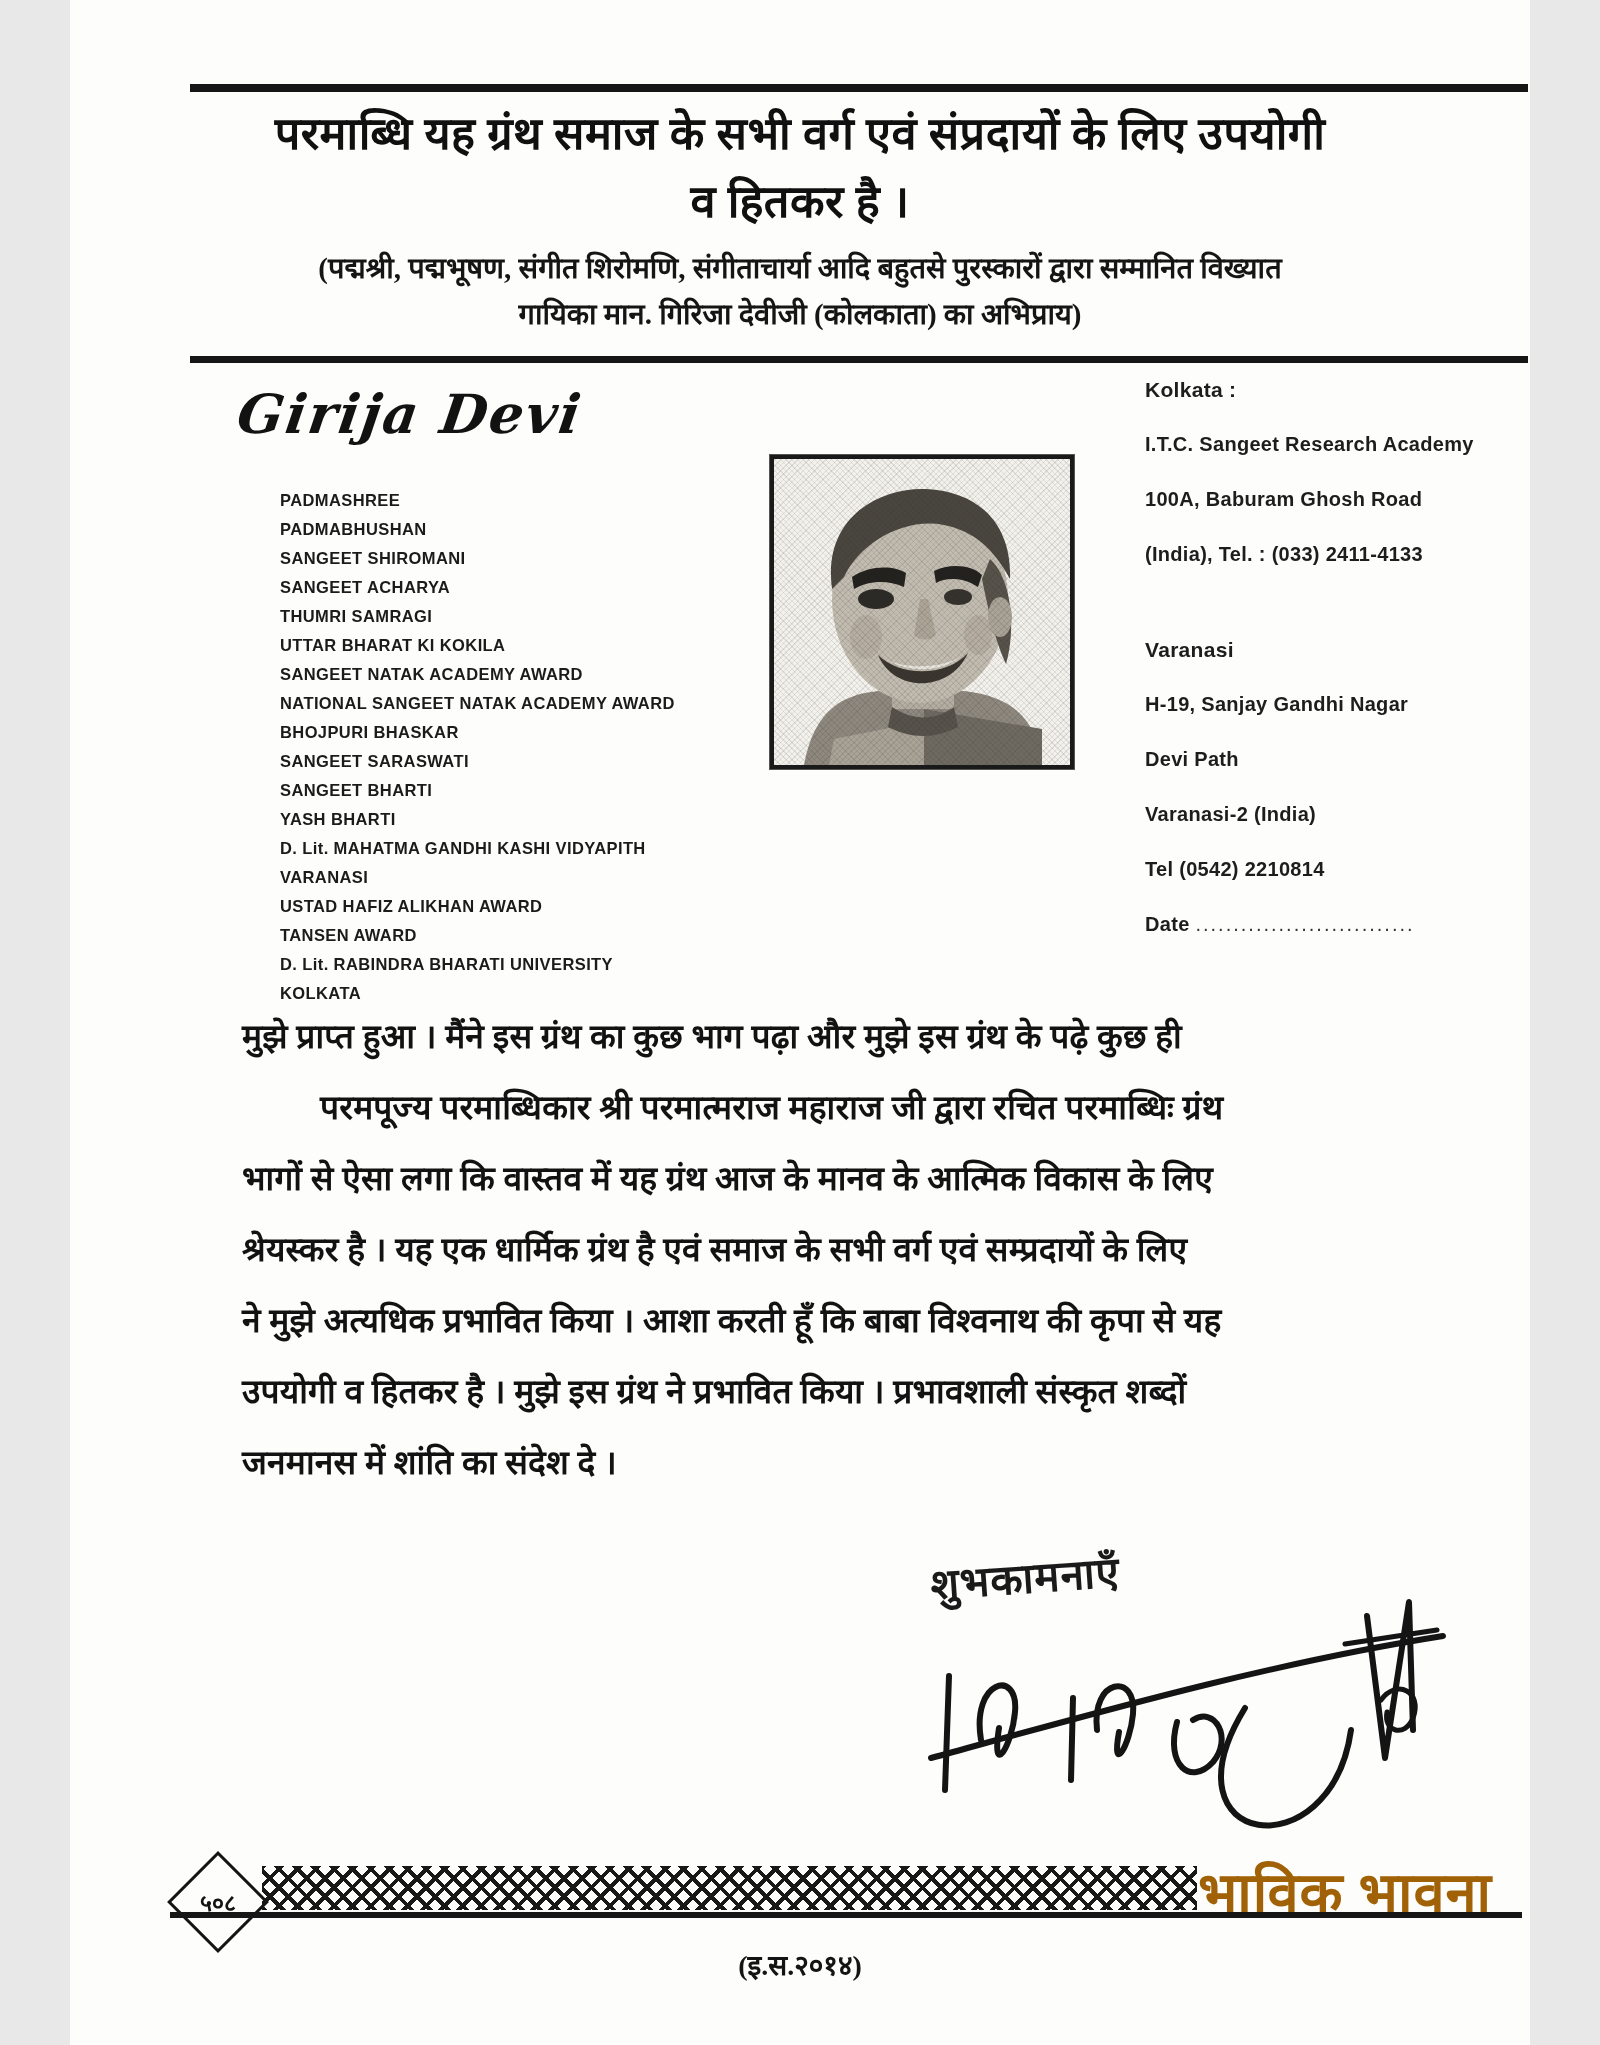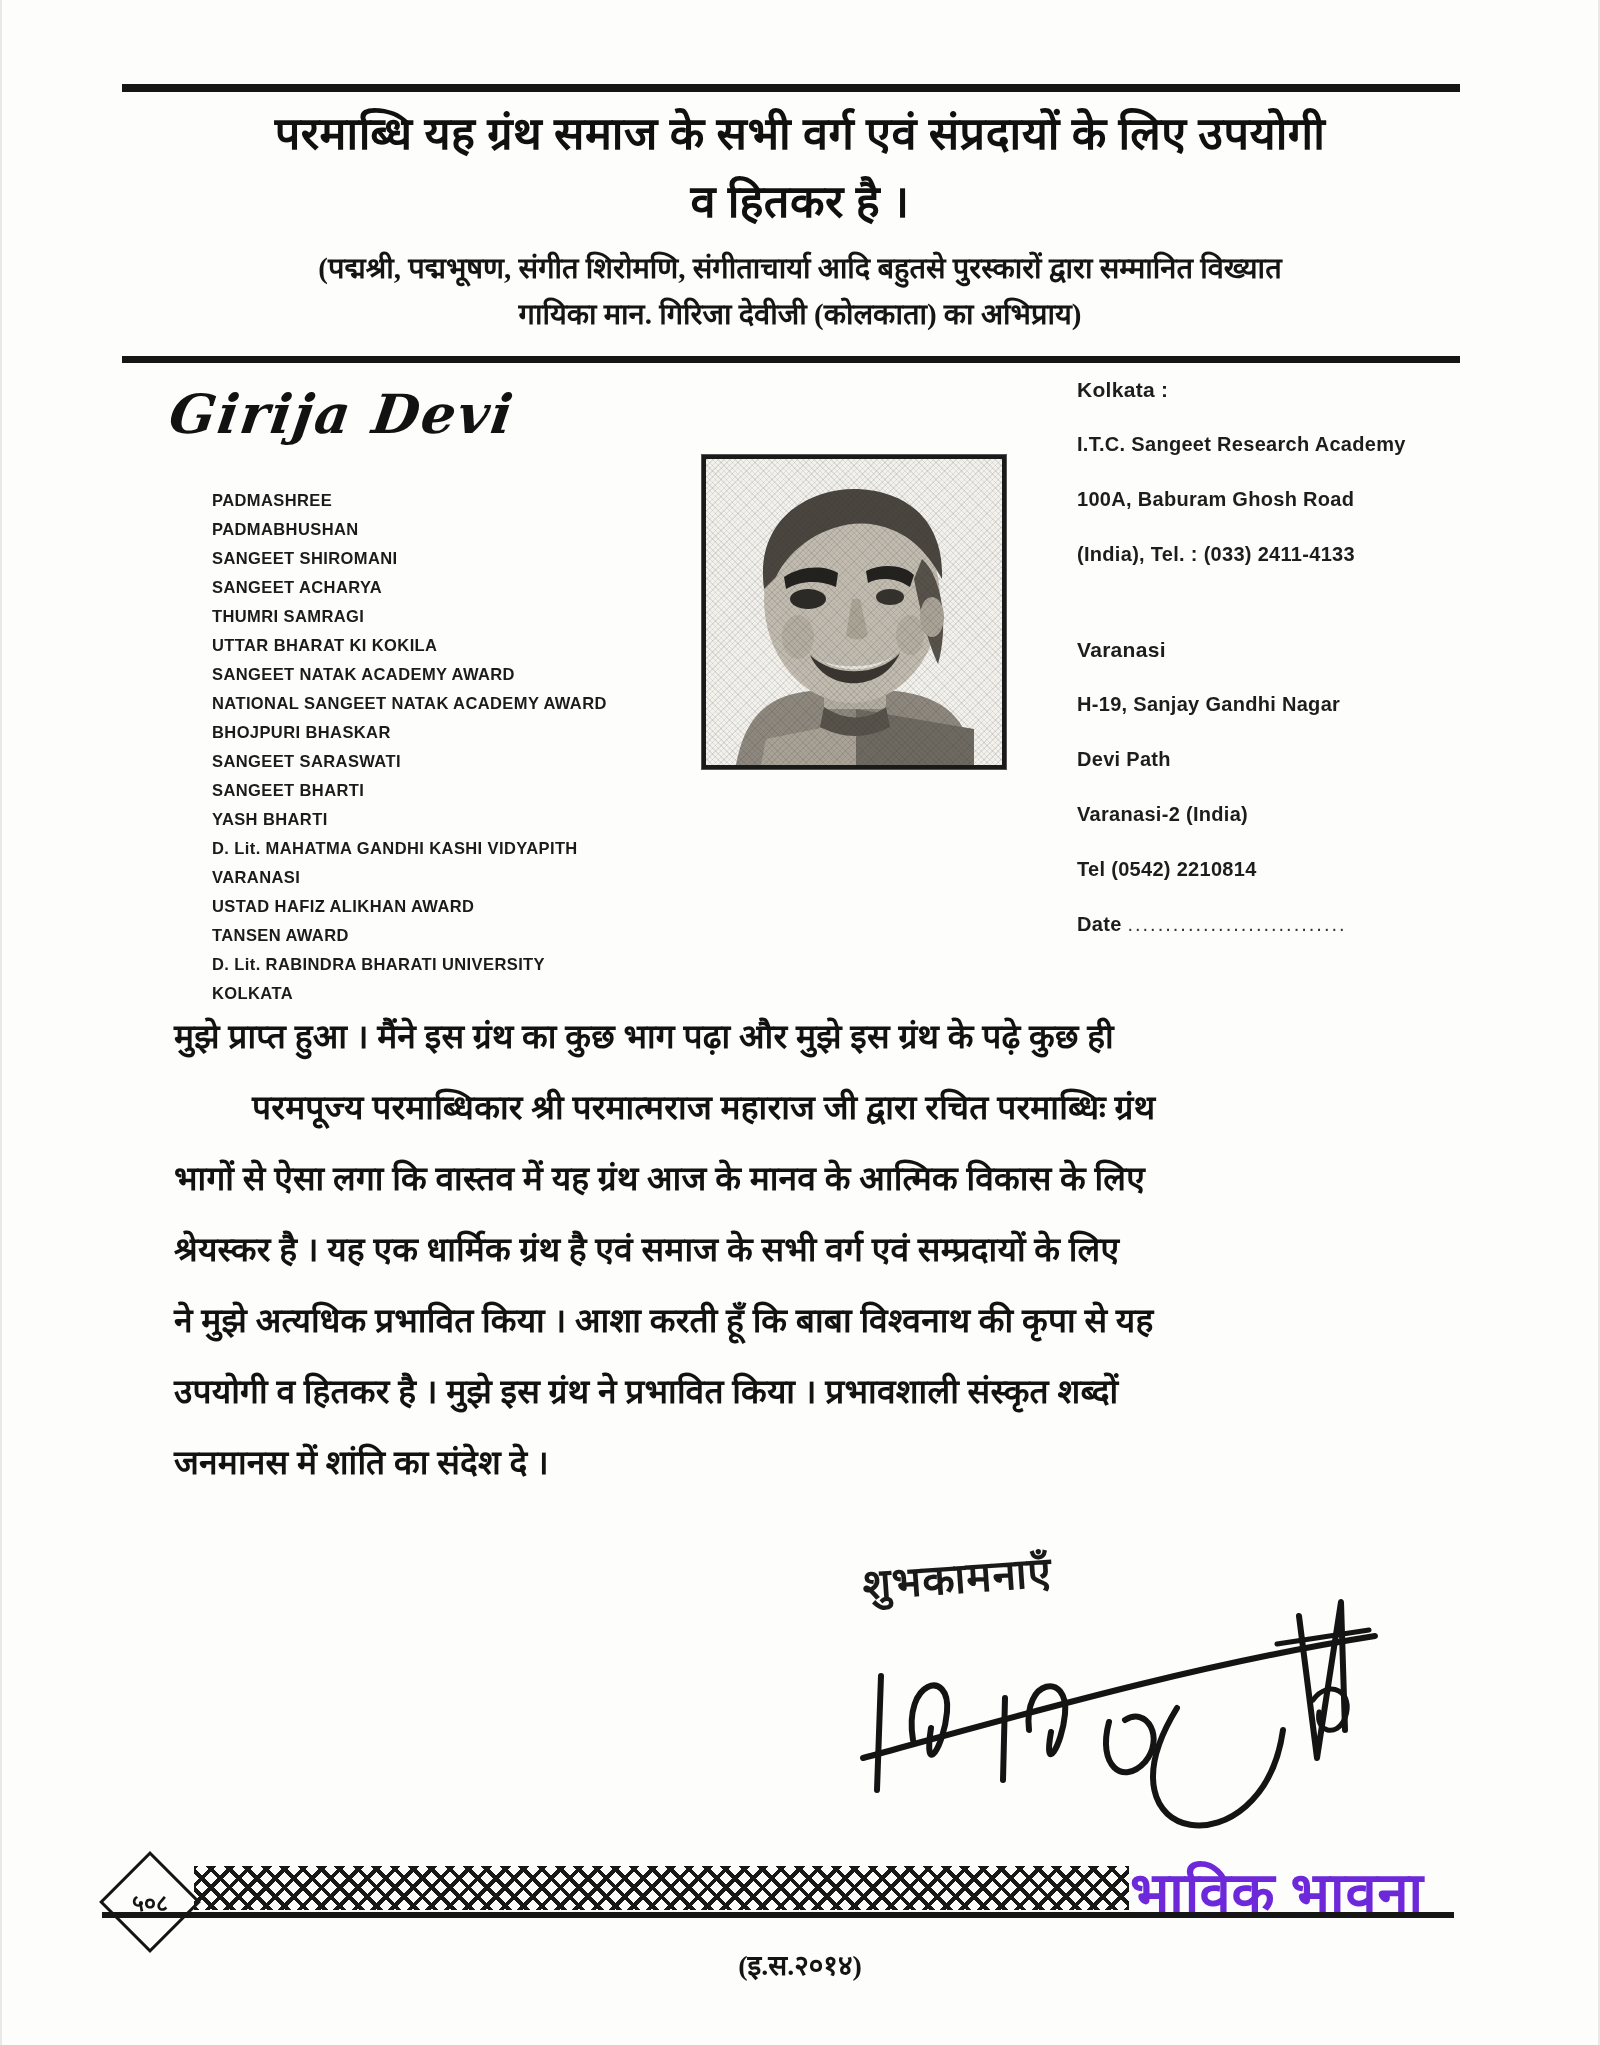--- a/index.html
+++ b/index.html
@@ -1,24 +1,23 @@
 <!DOCTYPE html>
 <html><head>
 <meta charset="utf-8">
 <style>
   html,body{margin:0;padding:0;background:#e8e8e8;}
   .page{
     position:relative;
-    width:1572px;height:2045px;
+    width:1460px;height:2045px;
     margin:0 auto;
     background:#fdfdfc;
     color:#141414;
     font-family:"Liberation Serif", serif;
     overflow:hidden;
-    padding-left:24px;
   }
   .abs{position:absolute;}
   .rule{background:#161616;}
   
   .headline{
     left:0;right:0;text-align:center;
     font-weight:700;font-size:45px;line-height:60px;
     letter-spacing:0.5px;color:#101010;
   }
   .subtitle{
@@ -80,21 +79,21 @@
   .diamond span{
     transform:rotate(-45deg);
     font-weight:700;font-size:23px;color:#141414;
   }
   .lattice{
     background-image:
       repeating-linear-gradient(45deg, #181818 0 4px, transparent 4px 13px),
       repeating-linear-gradient(-45deg, #181818 0 4px, transparent 4px 13px);
   }
   .imprint{
-    font-weight:700;font-size:56px;color:#6d28d9;letter-spacing:1px;
+    font-weight:700;font-size:56px;color:#a16207;letter-spacing:1px;
     white-space:nowrap;
   }
   .year{
     left:0;right:0;text-align:center;
     font-weight:700;font-size:28px;color:#141414;
   }
   svg .stroke{fill:none;stroke:#141414;stroke-linecap:round;stroke-linejoin:round;}
 </style>
 </head>
 <body>

